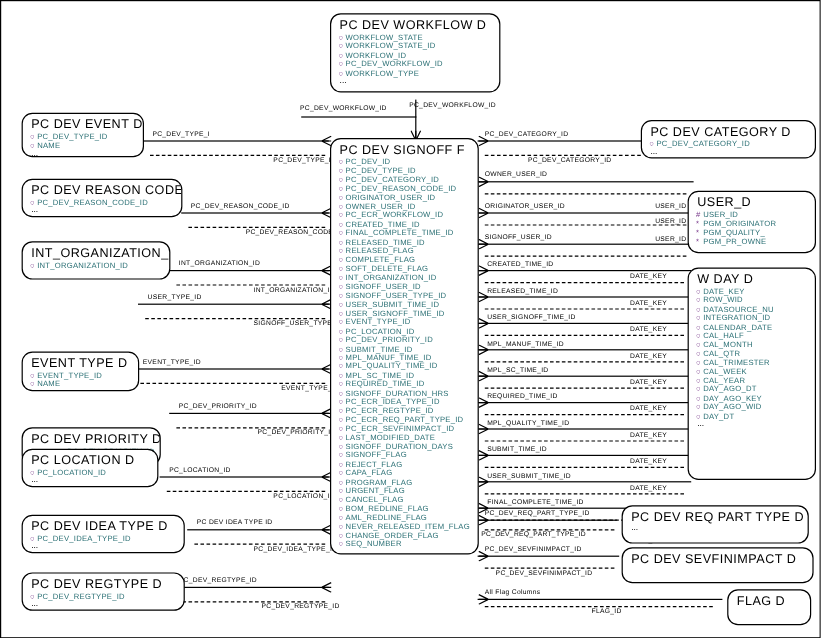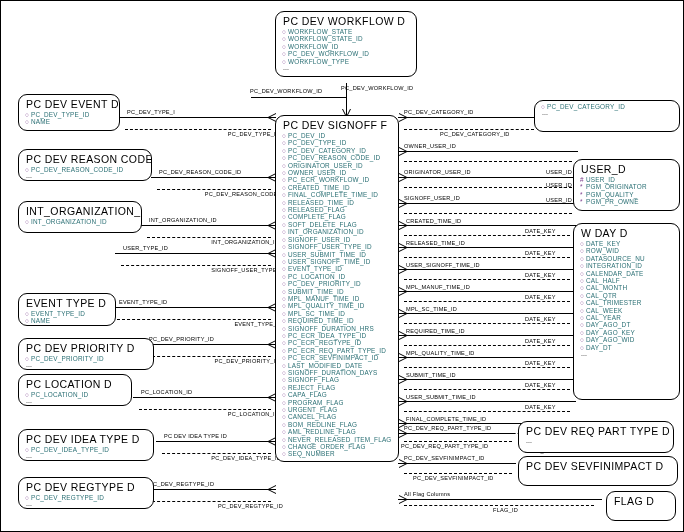--- a/index.html
+++ b/index.html
@@ -246,21 +246,21 @@
     </div>
     <div class="entity" style="left:17px;top:200px;width:124px;height:32px;">
       <div class="ent-title">INT_ORGANIZATION_D</div>
       <div class="attr"><span class="mk">○</span><span>INT_ORGANIZATION_ID</span></div>
     </div>
     <div class="entity" style="left:17px;top:292px;width:98px;height:33px;">
       <div class="ent-title">EVENT TYPE D</div>
       <div class="attr"><span class="mk">○</span><span>EVENT_TYPE_ID</span></div>
       <div class="attr"><span class="mk">○</span><span>NAME</span></div>
     </div>
-    <div class="entity" style="left:17px;top:337px;width:136px;height:32px;">
+    <div class="entity" style="left:17px;top:355px;width:116px;height:32px;text-align:right;">
       <div class="ent-title">PC DEV PRIORITY D</div>
       <div class="attr"><span class="mk">○</span><span>PC_DEV_PRIORITY_ID</span></div>
       <div class="dots">...</div>
     </div>
     <div class="entity" style="left:17px;top:373px;width:114px;height:32px;">
       <div class="ent-title">PC LOCATION D</div>
       <div class="attr"><span class="mk">○</span><span>PC_LOCATION_ID</span></div>
       <div class="dots">...</div>
     </div>
     <div class="entity" style="left:17px;top:428px;width:136px;height:32px;">
@@ -314,20 +314,21 @@
       <div class="attr"><span class="mk">○</span><span>PROGRAM_FLAG</span></div>
       <div class="attr"><span class="mk">○</span><span>URGENT_FLAG</span></div>
       <div class="attr"><span class="mk">○</span><span>CANCEL_FLAG</span></div>
       <div class="attr"><span class="mk">○</span><span>BOM_REDLINE_FLAG</span></div>
       <div class="attr"><span class="mk">○</span><span>AML_REDLINE_FLAG</span></div>
       <div class="attr"><span class="mk">○</span><span>NEVER_RELEASED_ITEM_FLAG</span></div>
       <div class="attr"><span class="mk">○</span><span>CHANGE_ORDER_FLAG</span></div>
       <div class="attr"><span class="mk">○</span><span>SEQ_NUMBER</span></div>
     </div>
     <div class="entity" style="left:533px;top:99px;width:146px;height:32px;">
+      <div class="ent-title">PC DEV CATEGORY D</div>
       <div class="attr"><span class="mk">○</span><span>PC_DEV_CATEGORY_ID</span></div>
       <div class="dots">...</div>
     </div>
     <div class="entity" style="left:572px;top:158px;width:107px;height:52px;">
       <div class="ent-title">USER_D</div>
       <div class="attr"><span class="mk">#</span><span>USER_ID</span></div>
       <div class="attr"><span class="mk">*</span><span>PGM_ORIGINATOR</span></div>
       <div class="attr"><span class="mk">*</span><span>PGM_QUALITY_</span></div>
       <div class="attr"><span class="mk">*</span><span>PGM_PR_OWNE</span></div>
     </div>

